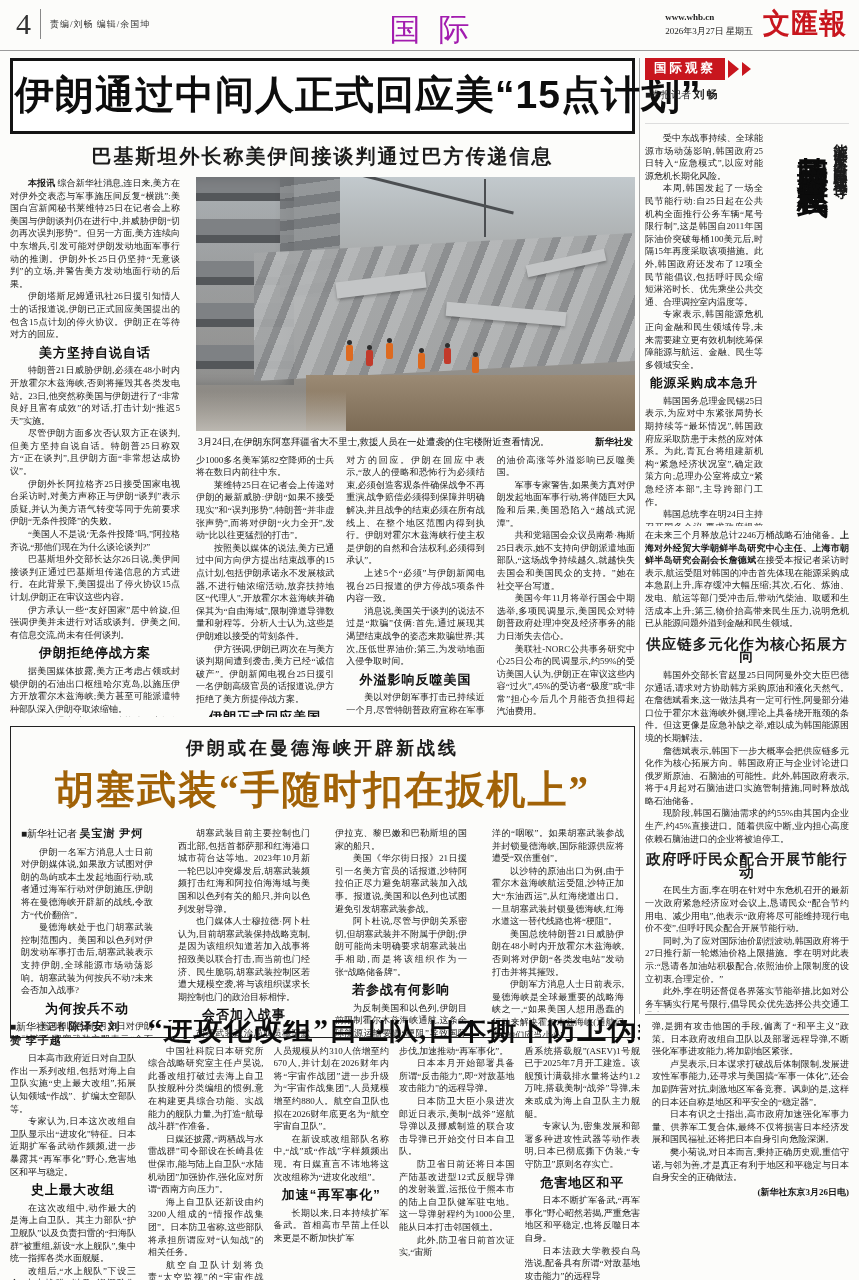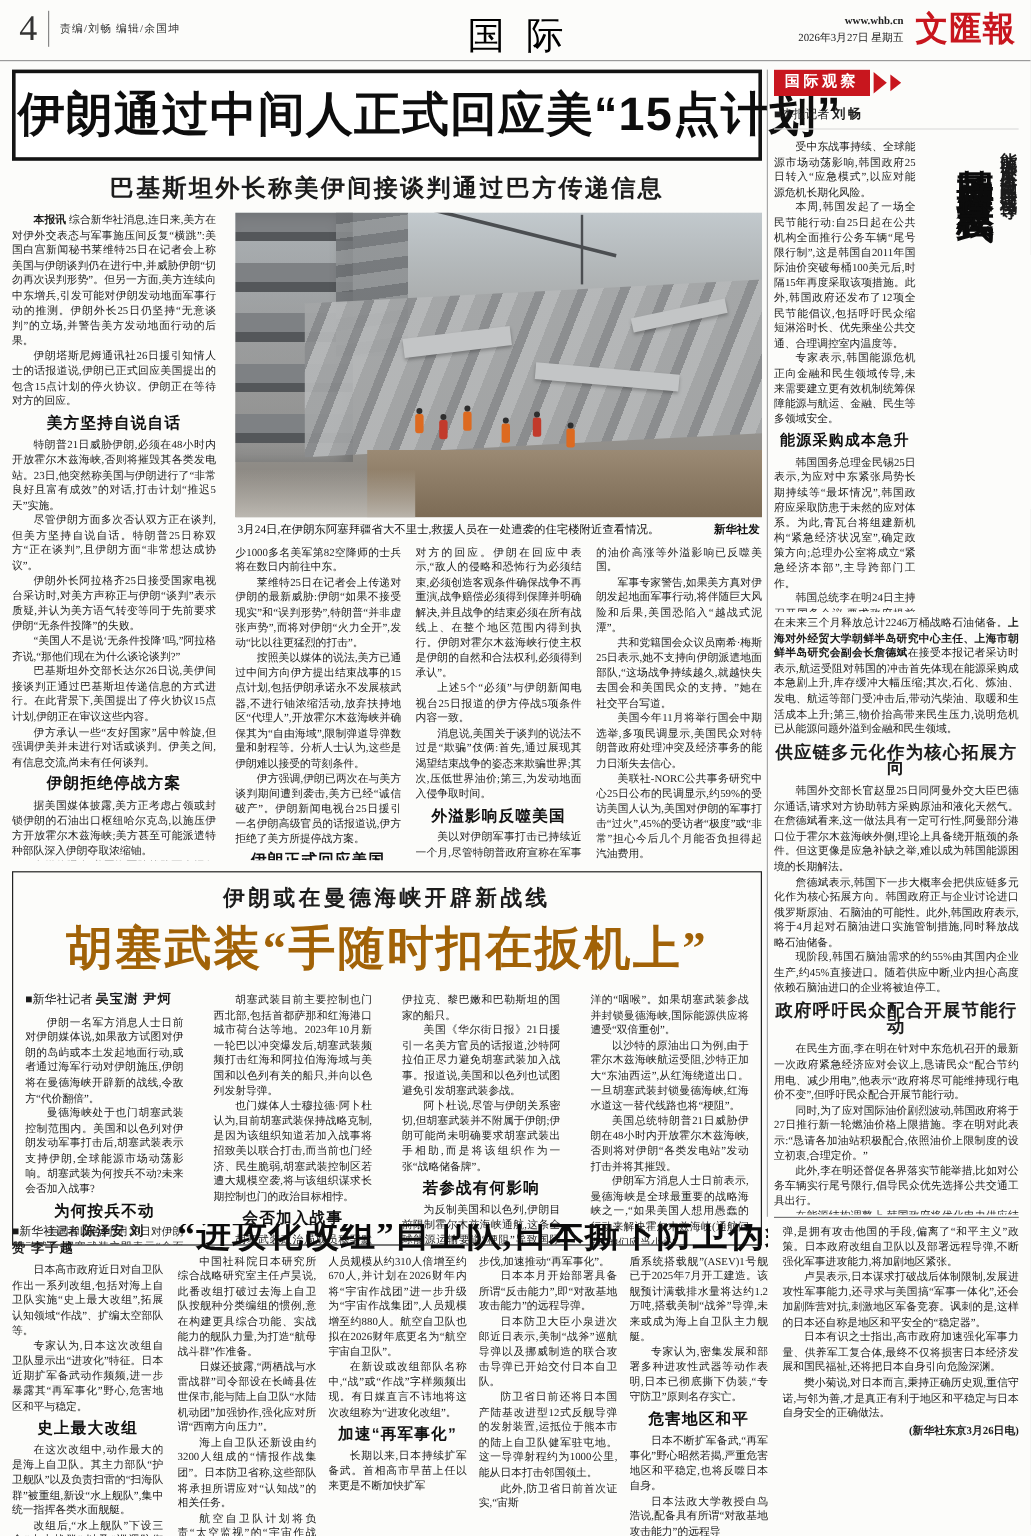--- a/index.html
+++ b/index.html
@@ -4,24 +4,24 @@
 <style>
   html,body{margin:0;padding:0;background:#e8e8e4}
   .page{position:relative;width:859px;height:1280px;background:#fcfcfa;overflow:hidden;
         font-family:"Liberation Serif","DejaVu Serif",serif;color:#1c1c1c}
   
   .hdr{position:absolute;left:0;top:0;width:859px;height:50px;border-bottom:1px solid #9a9a9a;background:#fcfcfa}
   .hdr-left{position:absolute;left:16px;top:9px;display:flex;align-items:center;gap:9px}
   .pgnum{font-size:30px;line-height:30px;color:#333}
   .hdr-bar{width:1px;height:30px;background:#888}
   .editors{font-size:9px;color:#333;letter-spacing:1px}
-  .sec-title{position:absolute;left:50%;transform:translateX(-50%);top:9px;font-size:31px;color:#000000;
+  .sec-title{position:absolute;left:50%;transform:translateX(-50%);top:9px;font-size:31px;color:#a21caf;
              letter-spacing:18px;padding-left:18px;font-family:"Liberation Sans","DejaVu Sans",sans-serif}
   .hdr-right{position:absolute;right:12px;top:6px;display:flex;align-items:center;gap:10px}
-  .hdr-meta{text-align:right;font-size:9px;line-height:1.6;color:#222}
+  .hdr-meta{text-align:left;font-size:9px;line-height:1.6;color:#222}
   .site{font-weight:bold}
   .masthead{font-size:27px;font-weight:900;color:#c8161e;letter-spacing:1px;transform:scaleY(1.05)}
   
   .main-left{position:absolute;left:10px;top:58px;width:625px}
   .v-div{position:absolute;left:639px;top:58px;width:1px;height:956px;background:#a8a8a8}
   .rule-h{position:absolute;left:645px;top:1014px;width:204px;height:1px;background:#777}
   
   .bodytext{font-size:9px;line-height:12.6px}
   .para{margin:0;text-indent:2em;text-align:justify}
   .noind{text-indent:0}
@@ -80,21 +80,21 @@
   .jp-cols{display:flex;gap:10px;flex:1;overflow:hidden}
   .jp-cols .col{flex:1}
   .jp-c6{flex:1;height:100%}
   
   .korea{position:absolute;left:645px;top:58px;width:204px;height:954px;overflow:hidden}
   .badge-row{display:flex;align-items:center;gap:3px;margin-bottom:7px}
   .badge{background:#c8161e;color:#fff;font-family:"Liberation Sans","DejaVu Sans",sans-serif;
          font-weight:bold;font-size:12.5px;padding:2px 9px 3px;letter-spacing:3px}
   .chev{width:0;height:0;border-top:9px solid transparent;border-bottom:9px solid transparent;border-left:11px solid #c8161e}
   .chev.small{border-top-width:7px;border-bottom-width:7px;border-left-width:9px}
-  .k-byline{font-size:10px;margin:0 0 8px;border-bottom:1px solid #ddd;padding-bottom:5px}
+  .k-byline{font-size:10px;margin:0 0 8px;border-bottom:1px solid #ddd;padding-bottom:21px}
   .k-byline b{font-size:11px;letter-spacing:2px}
   .k-top{display:flex;height:394px;overflow:hidden}
   .k-body{width:118px;overflow:hidden}
   .k-vert{flex:1;display:flex;justify-content:flex-end;overflow:hidden}
   .k-vmain{writing-mode:vertical-rl;font-size:31px;font-weight:900;letter-spacing:3px;line-height:1.1;color:#0c0c0c}
   .k-vsub{writing-mode:vertical-rl;font-size:14px;font-weight:bold;letter-spacing:3px;line-height:1.2;
           font-family:"Liberation Sans","DejaVu Sans",sans-serif;margin-left:3px}
   .k-full{margin-top:3px;overflow:hidden}
   .k-h-small{font-size:12.5px}
 </style>
@@ -181,21 +181,21 @@
                 <p class="para">上述5个“必须”与伊朗新闻电视台25日报道的伊方停战5项条件内容一致。</p>
                 <p class="para">消息说,美国关于谈判的说法不过是“欺骗”伎俩:首先,通过展现其渴望结束战争的姿态来欺骗世界;其次,压低世界油价;第三,为发动地面入侵争取时间。</p>
                 <div class="sec-h">外溢影响反噬美国</div>
                 <p class="para">美以对伊朗军事打击已持续近一个月,尽管特朗普政府宣称在军事上获得重大胜利,但没有给出令人信服的开战理由和明确的最终目标,因而在美国国内备受质疑。美国民众担心陷入另一场持久战,而战事引发</p>
               </div>
             <div class="col">
                 <p class="para noind">的油价高涨等外溢影响已反噬美国。</p>
                 <p class="para">军事专家警告,如果美方真对伊朗发起地面军事行动,将伴随巨大风险和后果,美国恐陷入“越战式泥潭”。</p>
                 <p class="para">共和党籍国会众议员南希·梅斯25日表示,她不支持向伊朗派遣地面部队,“这场战争持续越久,就越快失去国会和美国民众的支持。”她在社交平台写道。</p>
                 <p class="para">美国今年11月将举行国会中期选举,多项民调显示,美国民众对特朗普政府处理冲突及经济事务的能力日渐失去信心。</p>
-                <p class="para">美联社-NORC公共事务研究中心25日公布的民调显示,约59%的受访美国人认为,美国对伊朗的军事打击“过火”,45%的受访者“极度”或“非常”担心今后几个月能否负担得起汽油费用。</p>
+                <p class="para">美联社-NORC公共事务研究中心25日公布的民调显示,约59%的受访美国人认为,伊朗正在审议这些内容“过火”,45%的受访者“极度”或“非常”担心今后几个月能否负担得起汽油费用。</p>
               </div>
           </div>
         </div>
       </div>
     </div>
 
     <div class="houthi">
       <div class="houthi-kicker">伊朗或在曼德海峡开辟新战线</div>
       <div class="houthi-hl">胡塞武装“手随时扣在扳机上”</div>
       <div class="houthi-cols bodytext">

